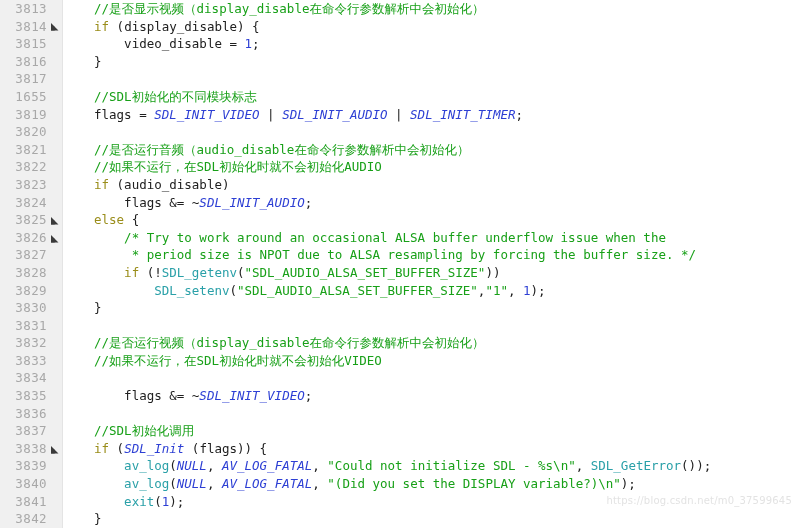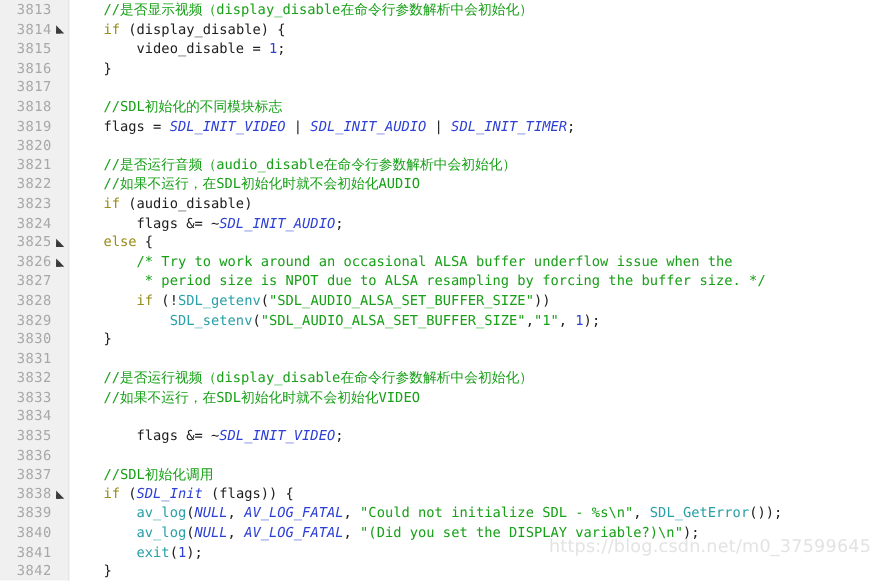--- a/index.html
+++ b/index.html
@@ -89,39 +89,39 @@
   .tok-cjk {
     font-family: "DejaVu Sans", "Liberation Sans", sans-serif;
     font-size: 12.5px;
   }
   .watermark {
     position: absolute;
     right: 8px;
     bottom: 22px;
     color: #e3e3e3;
     font-family: "DejaVu Sans", "Liberation Sans", sans-serif;
-    font-size: 16px;
+    font-size: 10px;
     letter-spacing: 0.2px;
     z-index: 1;
     pointer-events: none;
   }
 </style>
 </head>
 <body>
 
 <div id="editor">
   <div class="gutter"></div>
   <div class="watermark">https://blog.csdn.net/m0_37599645</div>
   <div class="rows" id="rows">
       <div class="row"><span class="lineno">3813</span><span class="foldcell"></span><span class="code"><span class="tok-comment">//</span><span class="tok-comment tok-cjk">是否显示视频（</span><span class="tok-comment">display_disable</span><span class="tok-comment tok-cjk">在命令行参数解析中会初始化）</span></span></div>
       <div class="row"><span class="lineno">3814</span><span class="foldcell"><span class="fold"></span></span><span class="code"><span class="tok-keyword">if</span><span class="tok-plain"> (</span><span class="tok-plain">display_disable</span><span class="tok-plain">) {</span></span></div>
       <div class="row"><span class="lineno">3815</span><span class="foldcell"></span><span class="code"><span class="tok-plain">    video_disable = </span><span class="tok-number">1</span><span class="tok-plain">;</span></span></div>
       <div class="row"><span class="lineno">3816</span><span class="foldcell"></span><span class="code"><span class="tok-plain">}</span></span></div>
       <div class="row"><span class="lineno">3817</span><span class="foldcell"></span><span class="code"></span></div>
-      <div class="row"><span class="lineno">3818</span><span class="foldcell"></span><span class="code"><span class="tok-comment">//SDL</span><span class="tok-comment tok-cjk">初始化的不同模块标志</span></span></div>
+      <div class="row"><span class="lineno">1655</span><span class="foldcell"></span><span class="code"><span class="tok-comment">//SDL</span><span class="tok-comment tok-cjk">初始化的不同模块标志</span></span></div>
       <div class="row"><span class="lineno">3819</span><span class="foldcell"></span><span class="code"><span class="tok-plain">flags = </span><span class="tok-ident">SDL_INIT_VIDEO</span><span class="tok-plain"> | </span><span class="tok-ident">SDL_INIT_AUDIO</span><span class="tok-plain"> | </span><span class="tok-ident">SDL_INIT_TIMER</span><span class="tok-plain">;</span></span></div>
       <div class="row"><span class="lineno">3820</span><span class="foldcell"></span><span class="code"></span></div>
       <div class="row"><span class="lineno">3821</span><span class="foldcell"></span><span class="code"><span class="tok-comment">//</span><span class="tok-comment tok-cjk">是否运行音频（</span><span class="tok-comment">audio_disable</span><span class="tok-comment tok-cjk">在命令行参数解析中会初始化）</span></span></div>
       <div class="row"><span class="lineno">3822</span><span class="foldcell"></span><span class="code"><span class="tok-comment">//</span><span class="tok-comment tok-cjk">如果不运行，在</span><span class="tok-comment">SDL</span><span class="tok-comment tok-cjk">初始化时就不会初始化</span><span class="tok-comment">AUDIO</span></span></div>
       <div class="row"><span class="lineno">3823</span><span class="foldcell"></span><span class="code"><span class="tok-keyword">if</span><span class="tok-plain"> (audio_disable)</span></span></div>
       <div class="row"><span class="lineno">3824</span><span class="foldcell"></span><span class="code"><span class="tok-plain">    flags &amp;= ~</span><span class="tok-ident">SDL_INIT_AUDIO</span><span class="tok-plain">;</span></span></div>
       <div class="row"><span class="lineno">3825</span><span class="foldcell"><span class="fold"></span></span><span class="code"><span class="tok-keyword">else</span><span class="tok-plain"> {</span></span></div>
       <div class="row"><span class="lineno">3826</span><span class="foldcell"><span class="fold"></span></span><span class="code"><span class="tok-comment">    /* Try to work around an occasional ALSA buffer underflow issue when the</span></span></div>
       <div class="row"><span class="lineno">3827</span><span class="foldcell"></span><span class="code"><span class="tok-comment">     * period size is NPOT due to ALSA resampling by forcing the buffer size. */</span></span></div>
       <div class="row"><span class="lineno">3828</span><span class="foldcell"></span><span class="code"><span class="tok-plain">    </span><span class="tok-keyword">if</span><span class="tok-plain"> (!</span><span class="tok-func">SDL_getenv</span><span class="tok-plain">(</span><span class="tok-string">"SDL_AUDIO_ALSA_SET_BUFFER_SIZE"</span><span class="tok-plain">))</span></span></div>

